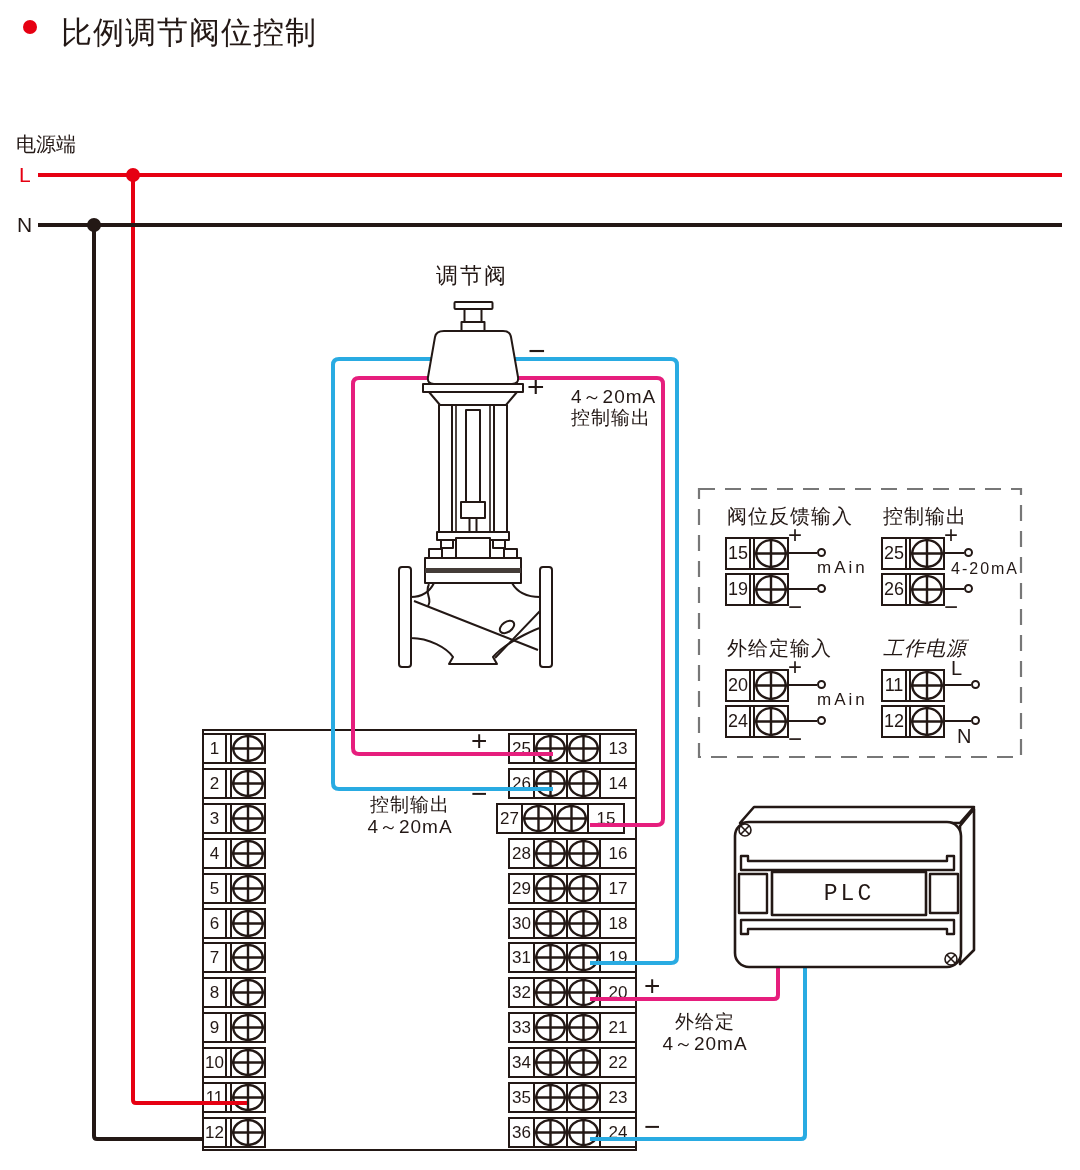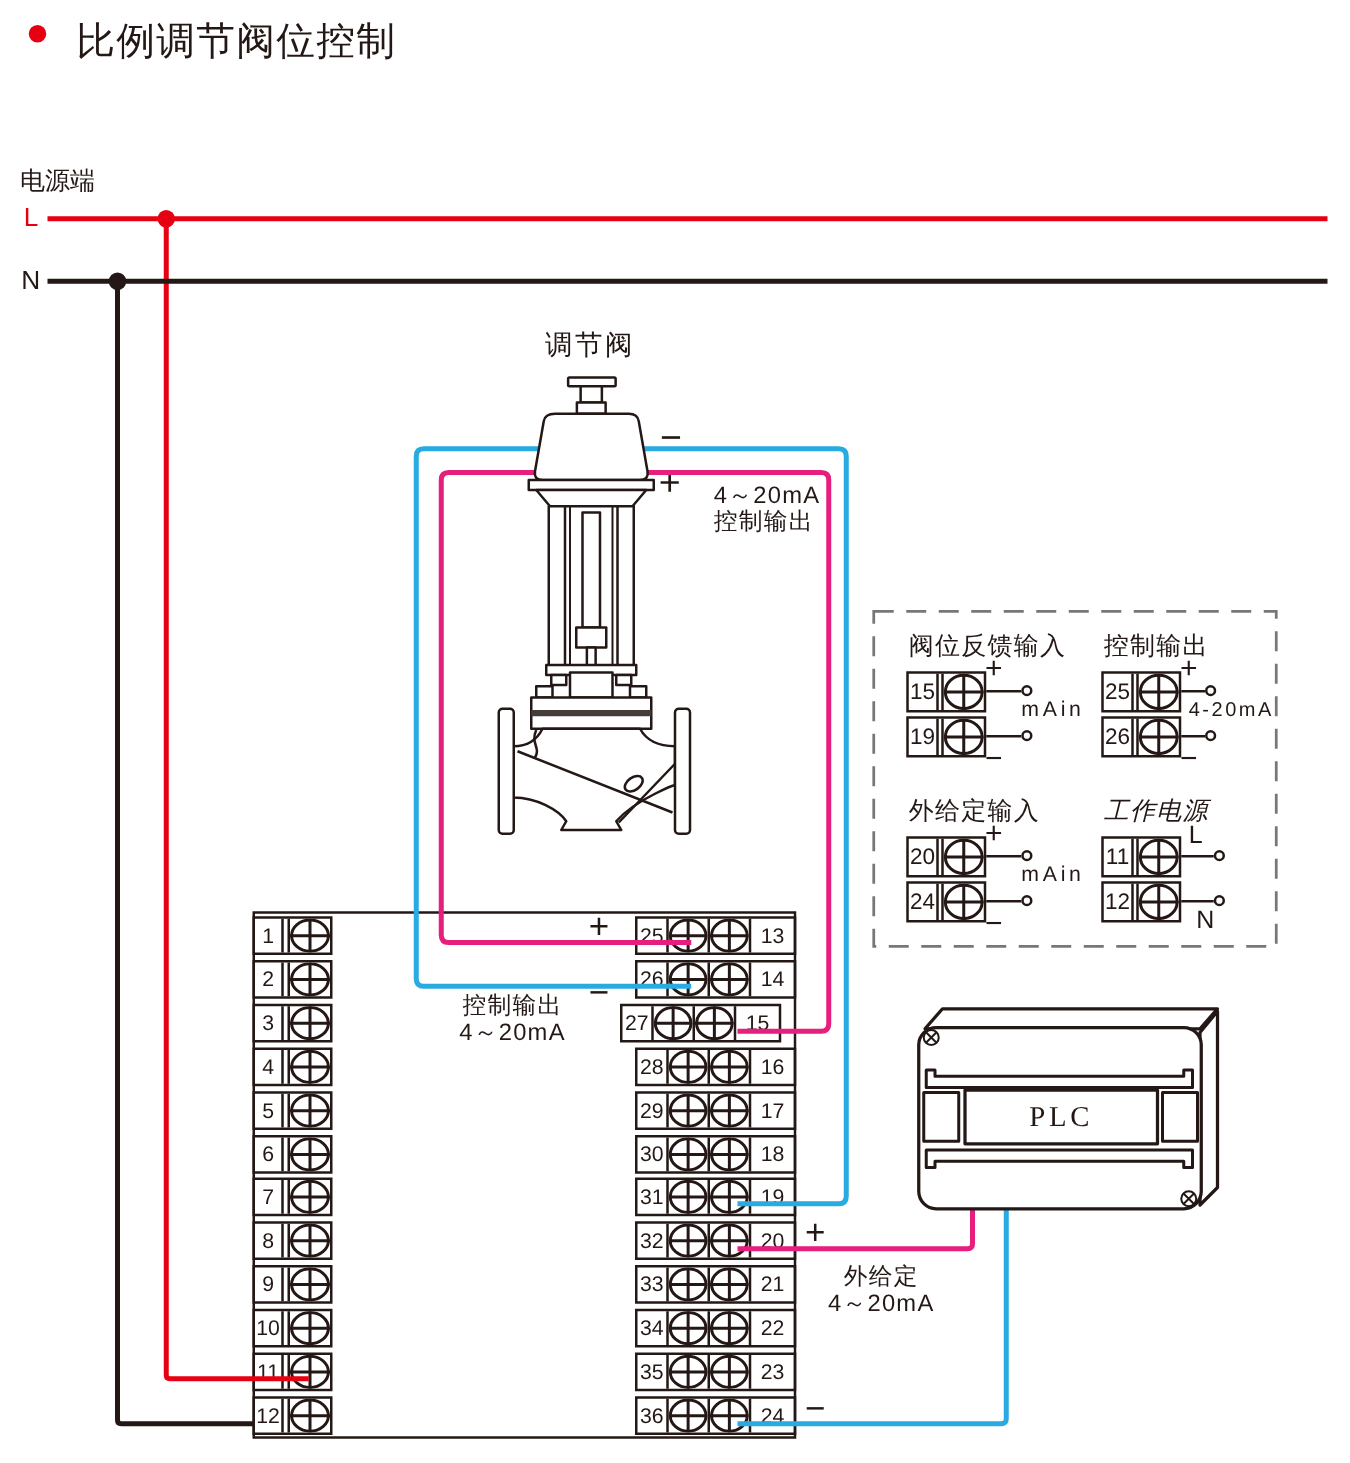--- a/index.html
+++ b/index.html
@@ -27,21 +27,21 @@
   .bR{border-right:2.2px solid #231815;}
   .tsep{box-sizing:border-box;}
   .tscrew{flex:1;display:flex;align-items:stretch;justify-content:stretch;box-sizing:border-box;}
   .tscrew svg{width:100%;height:100%;display:block;}
   
   .lg-title{font-size:20px;letter-spacing:1px;z-index:2;}
   .lg-wire{position:absolute;border-top:2.6px solid #231815;z-index:2;}
   .lg-circle{position:absolute;width:9px;height:9px;border:2.4px solid #231815;
              border-radius:50%;background:#fff;box-sizing:border-box;z-index:2;}
   .lg-mid{position:absolute;font-size:16px;letter-spacing:2px;z-index:2;}
-  .plc-label{font-family:Liberation Serif, serif;font-size:23px;
+  .plc-label{font-family:Liberation Mono, monospace;font-size:23px;
              letter-spacing:3px;display:flex;align-items:center;justify-content:center;}
 </style>
 </head>
 <body>
 
 <div id="page">
 
   <span class="abs bullet" style="left: 23px; top: 20px; background: rgb(230, 0, 18);"></span>
   <div class="abs title" style="left:61px;top:12px;">比例调节阀位控制</div>
 

